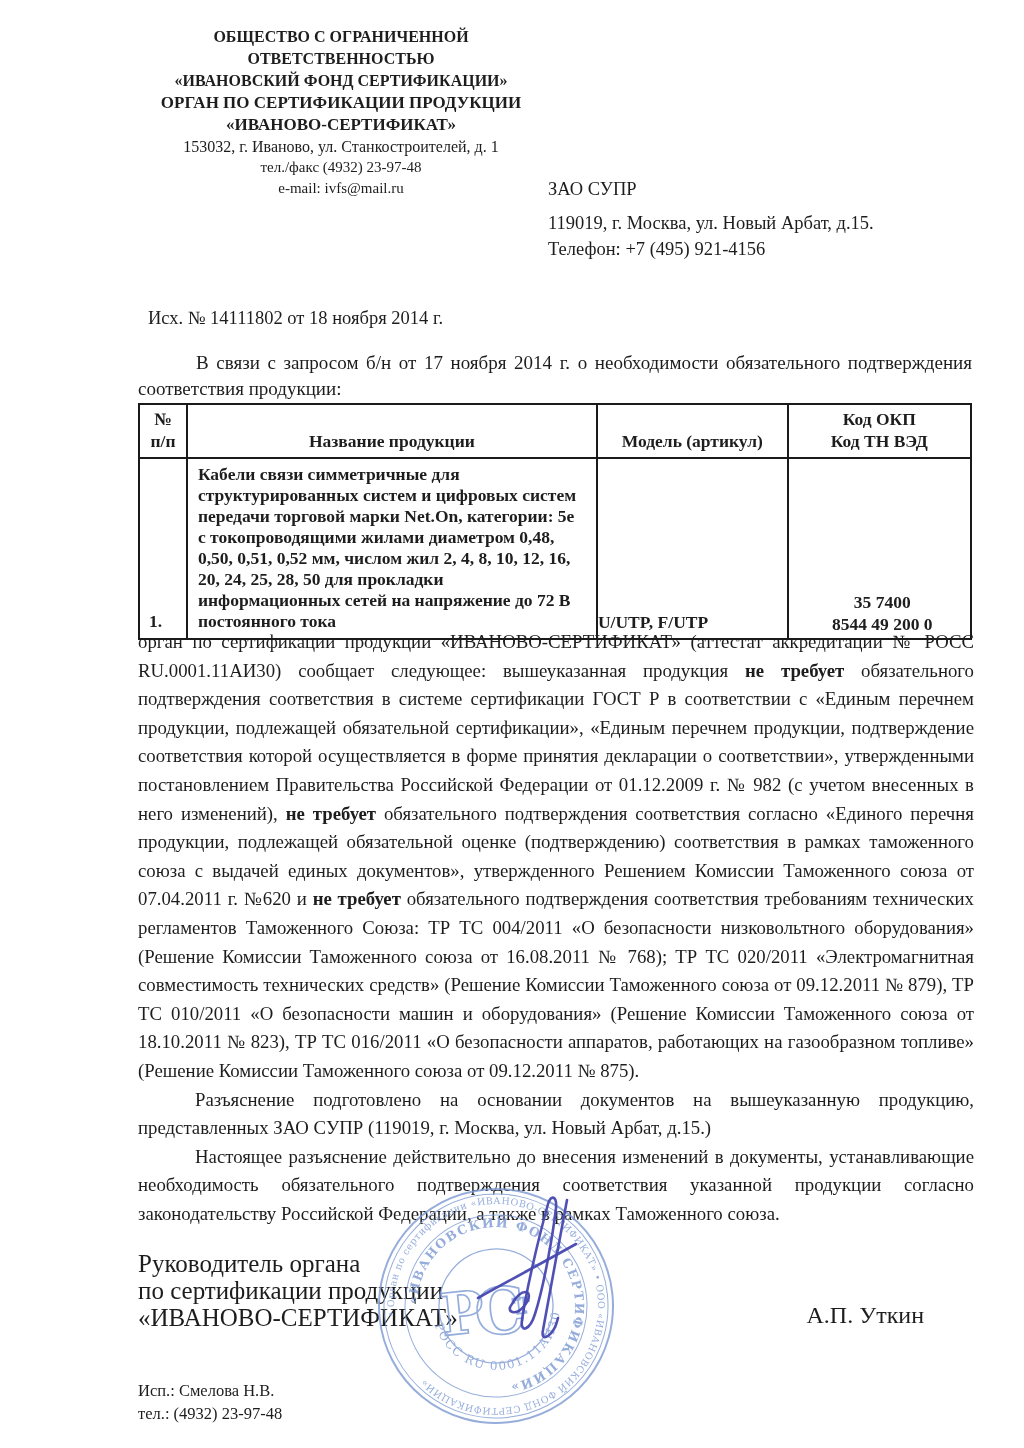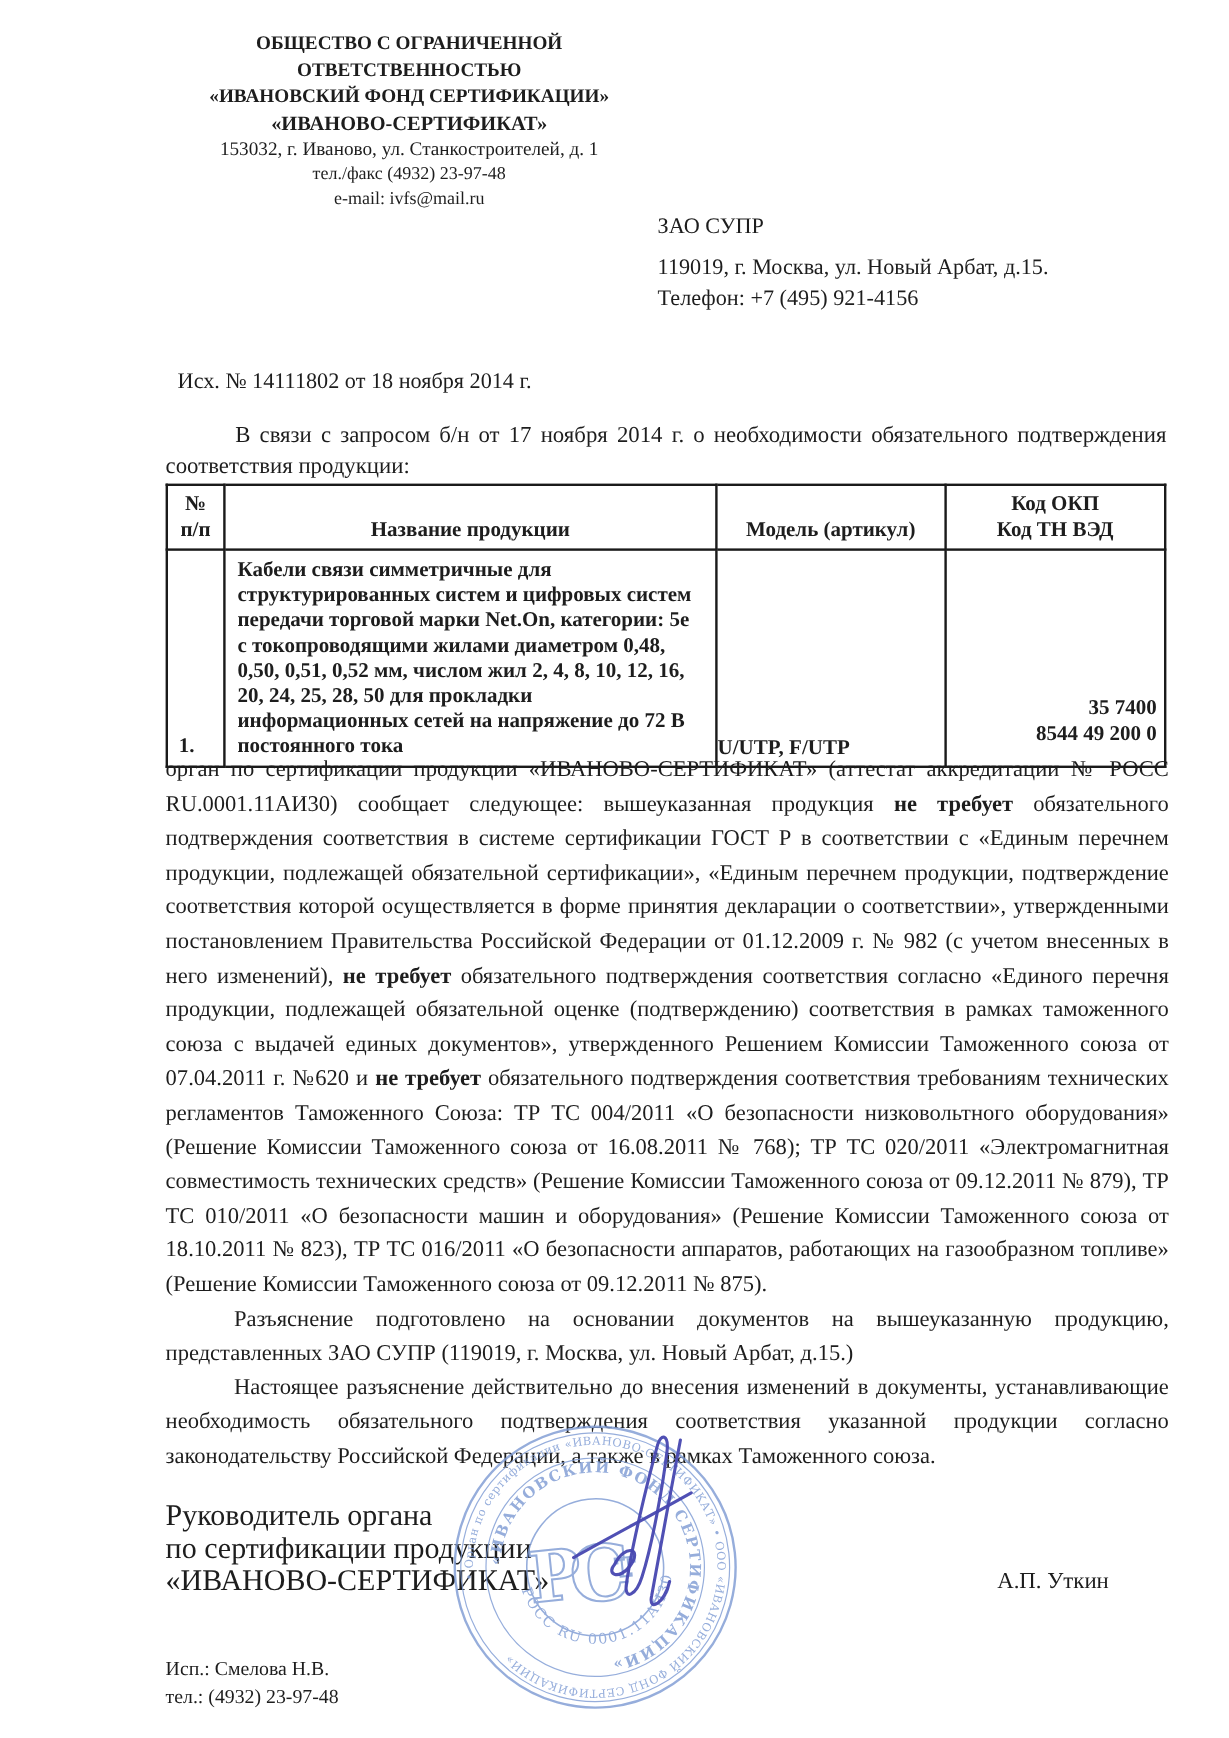--- a/index.html
+++ b/index.html
@@ -36,29 +36,29 @@
   .doc-table{position:absolute;left:138px;top:403px;width:834px;border-collapse:collapse;
              font-size:17.5px;}
   .doc-table td{border:2px solid #1a1a1a;}
   .doc-table .hdr{font-weight:bold;text-align:center;vertical-align:bottom;
                   padding:3px 4px 5px 4px;line-height:22px;}
   .doc-table .hdr .two-line{line-height:22px;}
   .cell-num{vertical-align:bottom;text-align:left;font-weight:bold;padding:2px 4px 6px 9px;}
   .cell-name{vertical-align:top;text-align:left;font-weight:bold;
              padding:5px 10px 6px 10px;line-height:21px;height:176px;}
   .cell-model{vertical-align:bottom;text-align:left;font-weight:bold;padding:2px 6px 5px 0;}
-  .cell-code{vertical-align:bottom;text-align:right;font-weight:bold;
-             padding:2px 6px 16px 12px;line-height:22px;}
+  .cell-code{vertical-align:bottom;text-align:center;font-weight:bold;
+             padding:2px 6px 3px 12px;line-height:22px;}
   
   .lower{position:absolute;left:138px;top:628px;width:836px;}
   .lower p{margin:0;text-align:justify;font-size:18.8px;line-height:28.6px;}
   .lower p.indent{text-indent:57px;}
   .sign-row{display:flex;justify-content:space-between;align-items:flex-end;margin-top:22px;}
   .sign-title{font-size:25px;line-height:27px;}
-  .sign-name{font-size:19px;padding-right:50px;padding-bottom:2px;}
+  .sign-name{font-size:24px;padding-right:50px;padding-bottom:2px;}
   .footer{margin-top:48px;font-size:16.5px;line-height:23px;}
   
   .stamp-wrap{position:absolute;left:366px;top:1178px;width:260px;height:262px;
               pointer-events:none;}
   .stamp-art{opacity:0.82;}
   .stamp-art circle{fill:none;stroke:var(--stamp-blue);}
   .stamp-art .ring-text{fill:var(--stamp-blue);
       font-family:"DejaVu Serif","Liberation Serif",serif;}
   .stamp-art .logo{fill:none;stroke:var(--stamp-blue);stroke-width:1.7;font-weight:bold;
       font-family:"DejaVu Serif",serif;}
@@ -66,20 +66,21 @@
 </style>
 </head>
 <body>
 
 <div class="page">
 
   <div class="letterhead">
     <div class="lh-bold">ОБЩЕСТВО С ОГРАНИЧЕННОЙ</div>
     <div class="lh-bold">ОТВЕТСТВЕННОСТЬЮ</div>
     <div class="lh-bold">«ИВАНОВСКИЙ ФОНД СЕРТИФИКАЦИИ»</div>
+    <div class="lh-bold big">ОРГАН ПО СЕРТИФИКАЦИИ ПРОДУКЦИИ</div>
     <div class="lh-bold big">«ИВАНОВО-СЕРТИФИКАТ»</div>
     <div class="lh-addr">153032, г. Иваново, ул. Станкостроителей, д. 1</div>
     <div class="lh-small">тел./факс (4932) 23-97-48</div>
     <div class="lh-small">e-mail: ivfs@mail.ru</div>
   </div>
 
   <div class="recipient">
     <div class="r-name">ЗАО СУПР</div>
     <div>119019, г. Москва, ул. Новый Арбат, д.15.</div>
     <div>Телефон: +7 (495) 921-4156</div>

